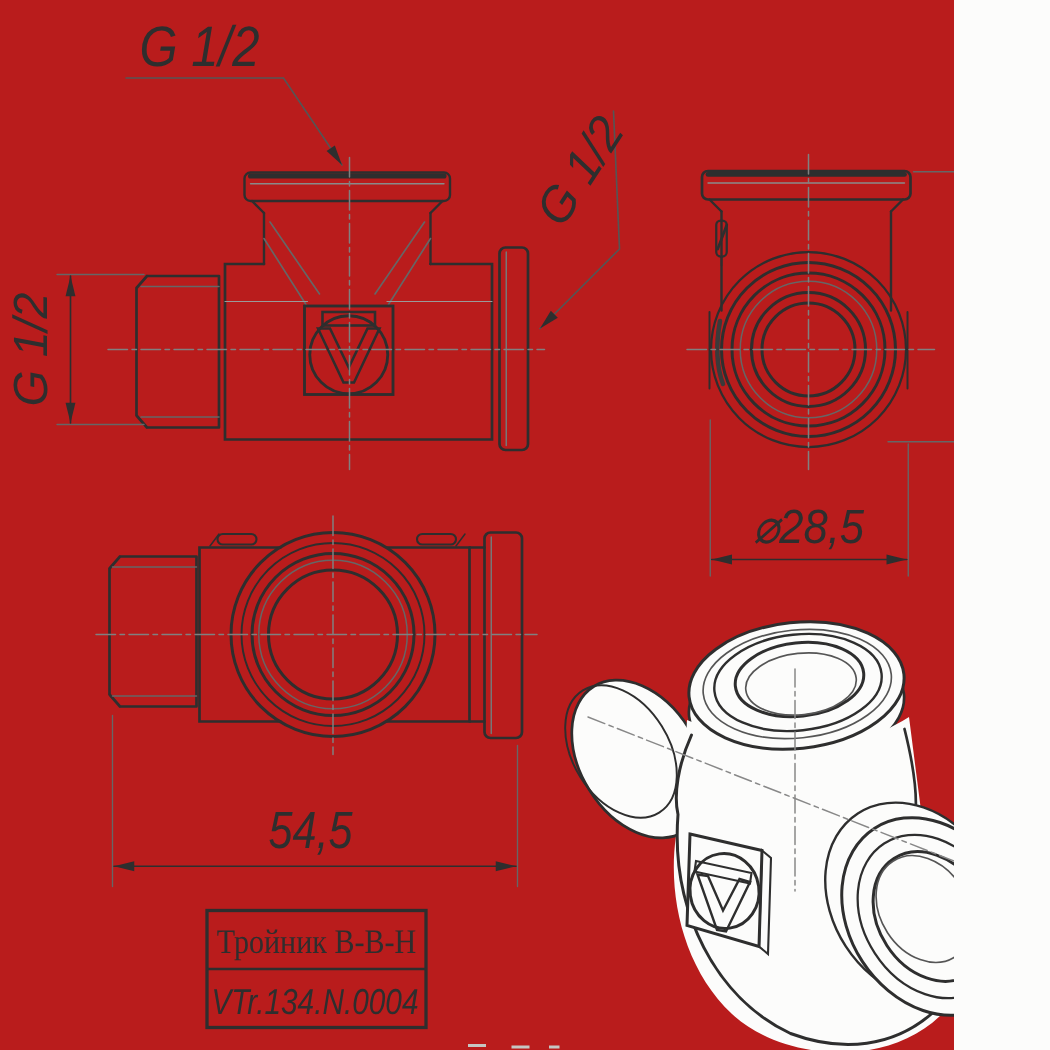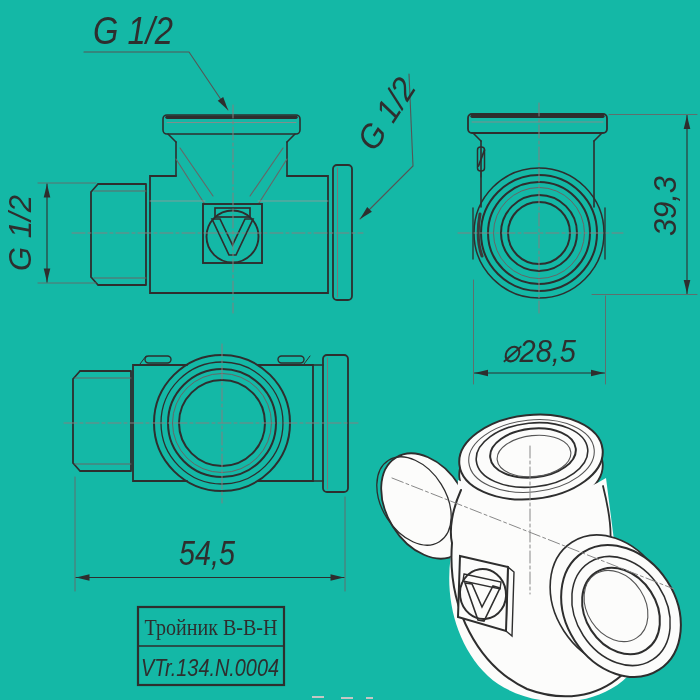--- a/index.html
+++ b/index.html
@@ -1,16 +1,16 @@
 <!DOCTYPE html>
 <html><head>
 <meta charset="utf-8">
 <style>
   html,body{margin:0;padding:0;background:#fcfcfb;}
-  .stage{width:700px;height:700px;position:relative;background:#14b8a6;overflow:hidden;}
+  .stage{width:636px;height:700px;position:relative;background:#b91c1c;overflow:hidden;}
   svg{display:block;}
   .lbl{font-family:"Liberation Sans",sans-serif;font-style:italic;fill:#2e2e2e;}
   .ser{font-family:"Liberation Serif",serif;font-style:normal;fill:#2e2e2e;}
   .code{font-family:"Liberation Sans",sans-serif;font-style:italic;fill:#2e2e2e;}
 </style>
 </head>
 <body>
 
 <div class="stage">
 <svg width="700" height="700" viewBox="0 0 700 700">

